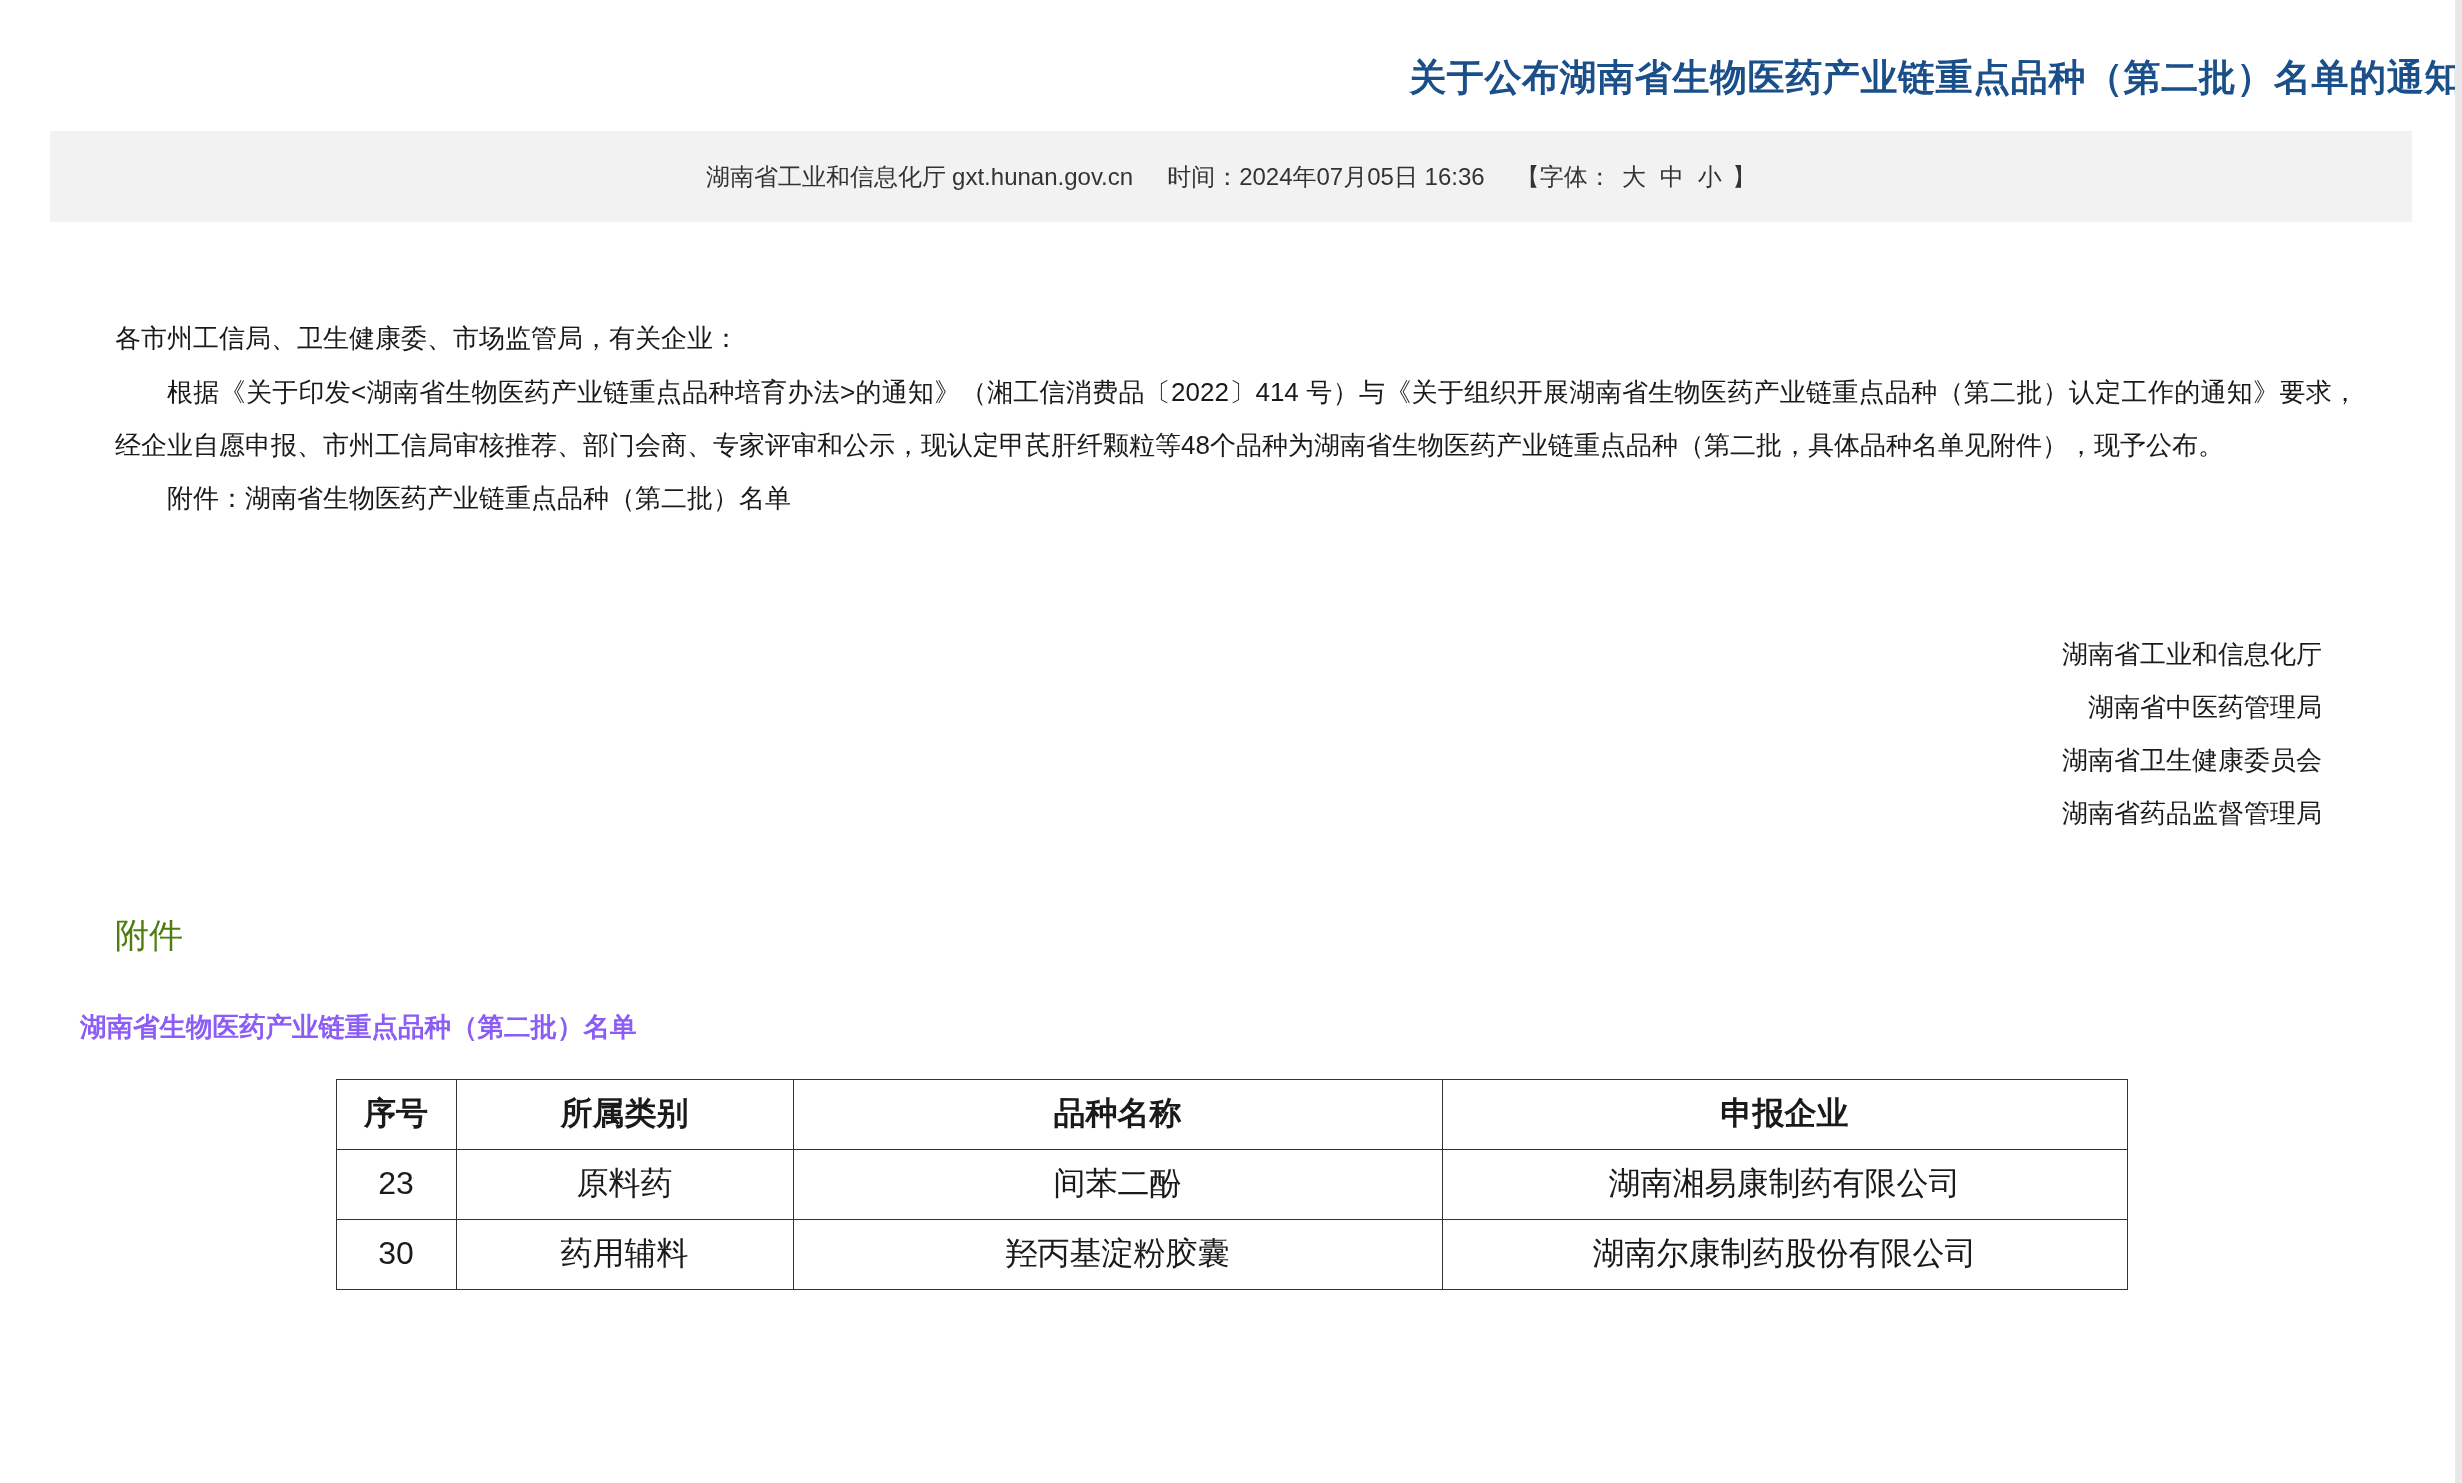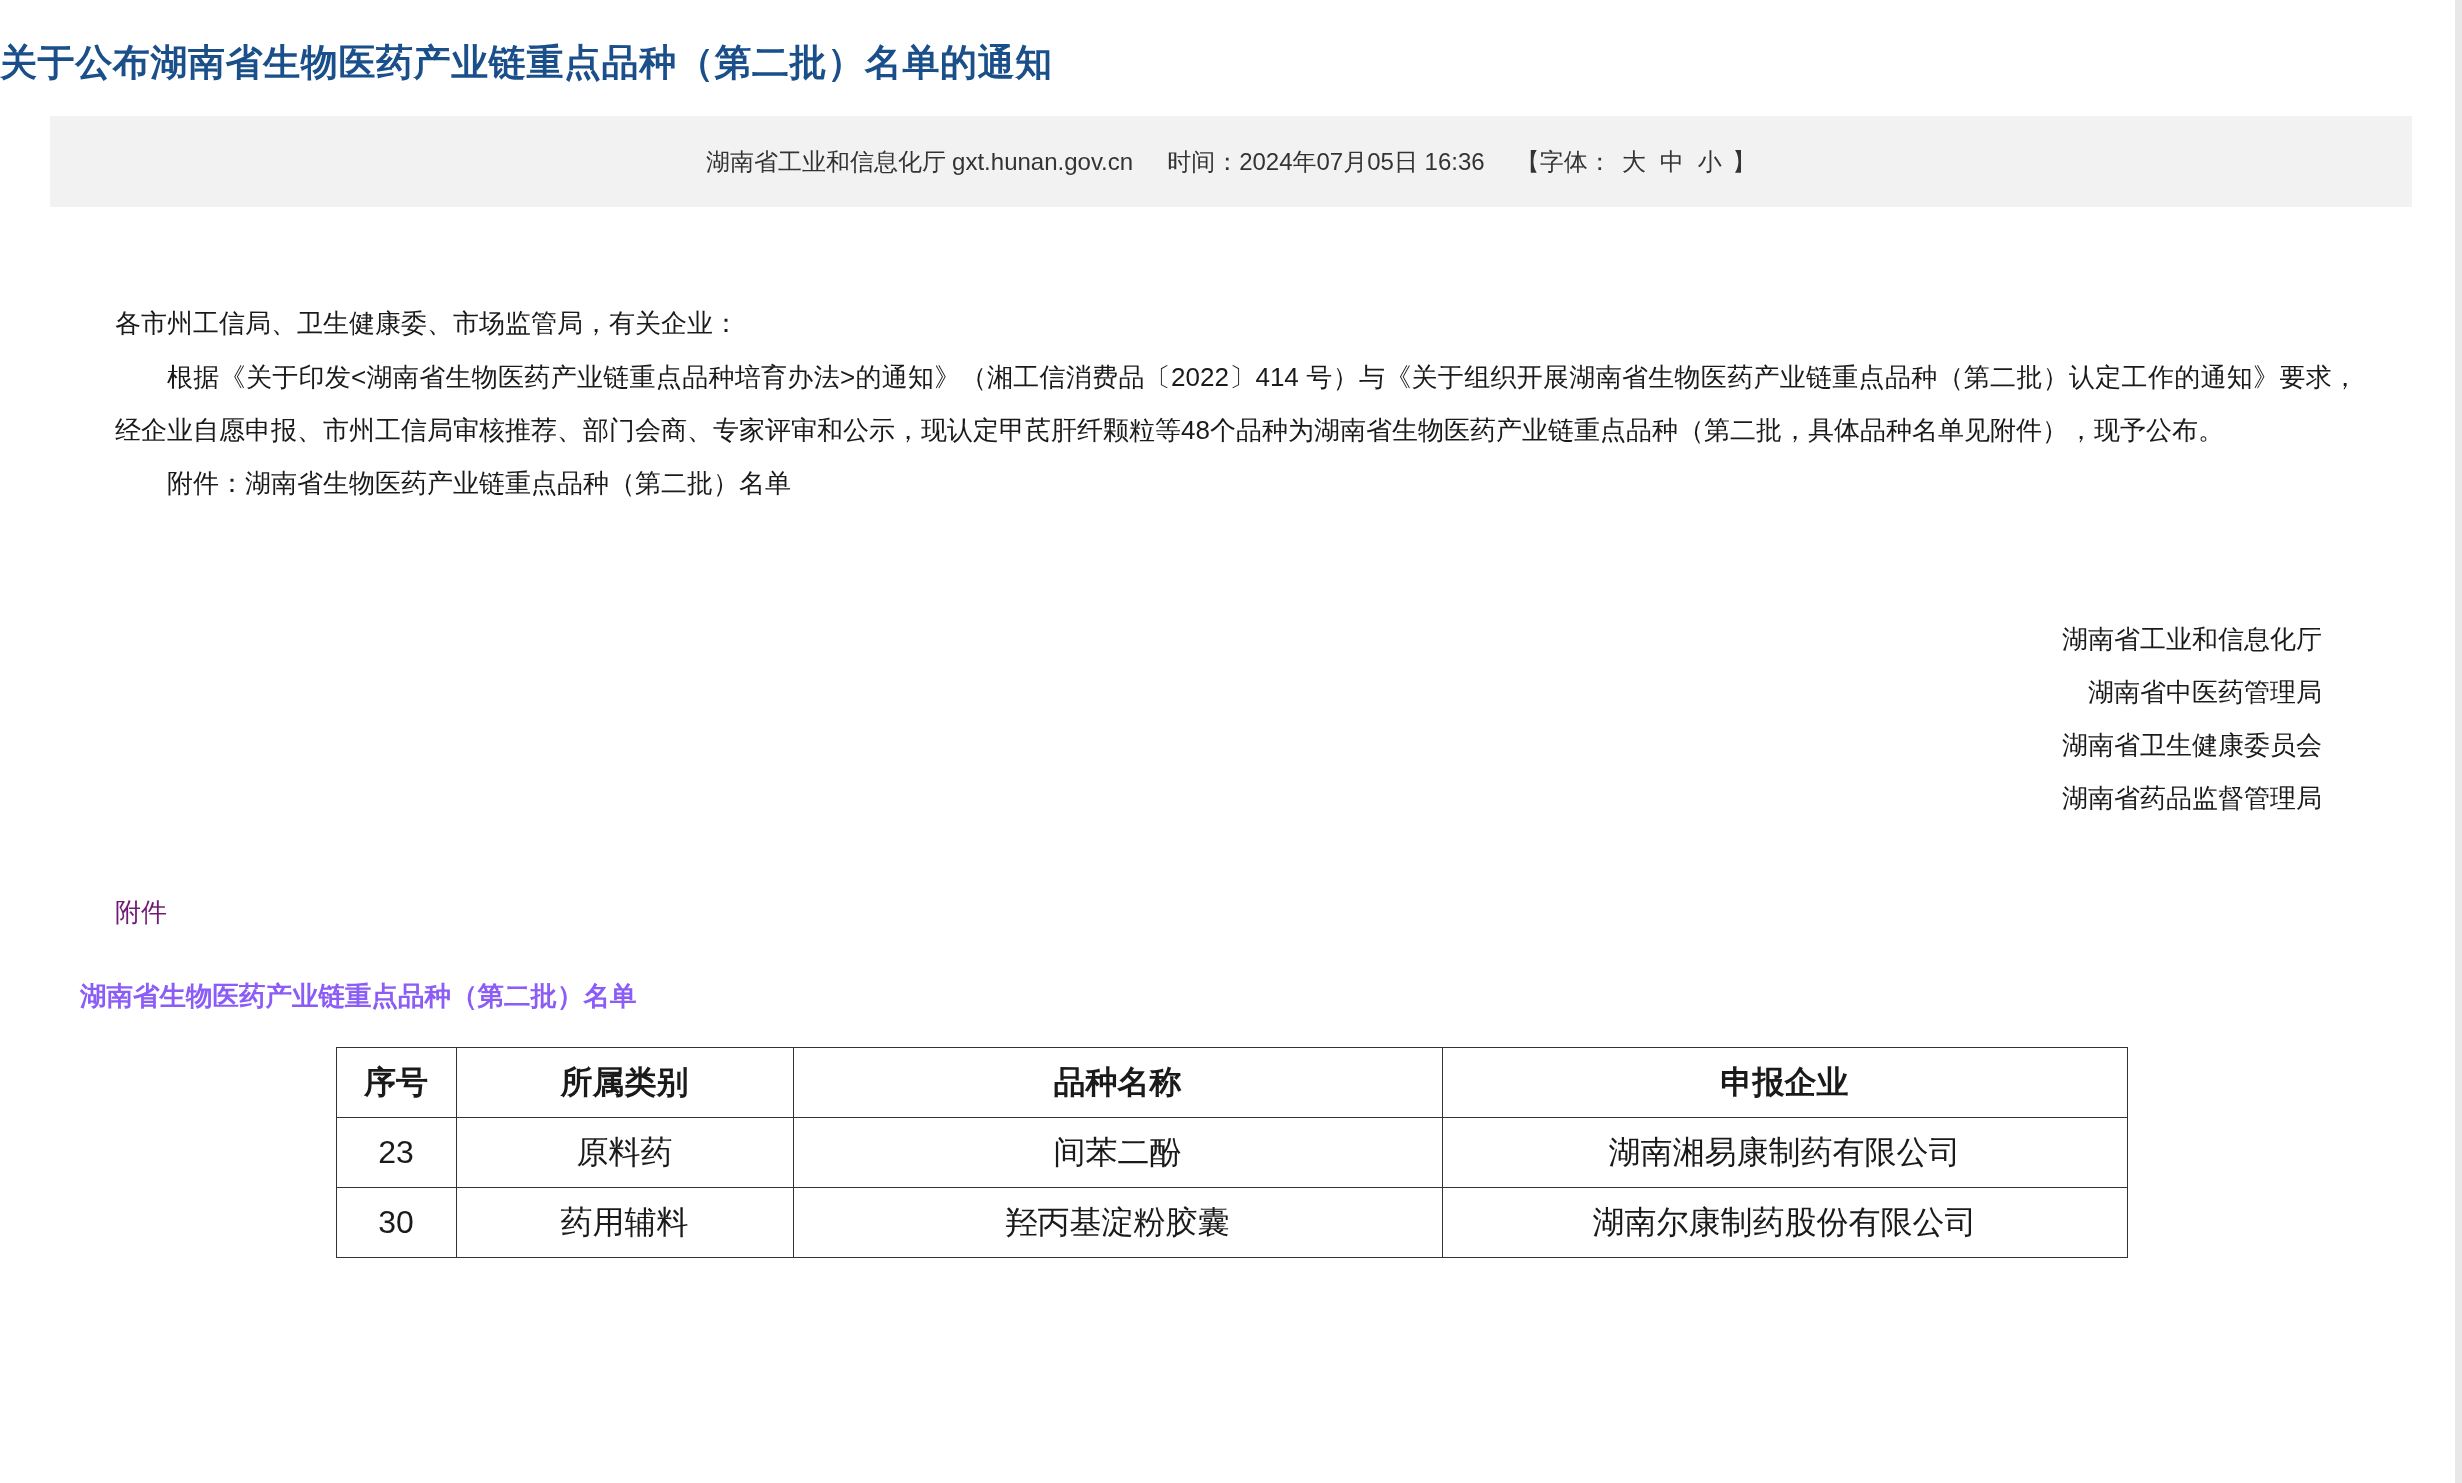--- a/index.html
+++ b/index.html
@@ -17,26 +17,26 @@
 
   .page {
     position: relative;
     width: 2462px;
     min-height: 1483px;
     box-sizing: border-box;
   }
 
   
   .doc-title {
-    text-align: left;
+    text-align: right;
     font-size: 37px;
     font-weight: bold;
     color: #1a4f8a;
     letter-spacing: 0.6px;
-    padding: 41px 0 31px 0;
+    padding: 56px 0 31px 0;
     line-height: 1.2;
   }
 
   
   .meta-bar {
     margin: 0 50px;
     background: #f2f2f2;
     height: 91px;
     display: flex;
     align-items: center;
@@ -100,22 +100,22 @@
     font-size: 26px;
     line-height: 2.05;
     color: #1a1a1a;
   }
   .signature div { white-space: nowrap; }
 
   
   .appendix-label {
     margin-top: 60px;
     padding-left: 35px;
-    font-size: 26px;
-    color: #701a75;
+    font-size: 34px;
+    color: #4d7c0f;
   }
   .appendix-title {
     margin-top: 30px;
     text-align: left;
     font-size: 26.5px;
     font-weight: bold;
     color: #8b5cf6;
   }
 
   

